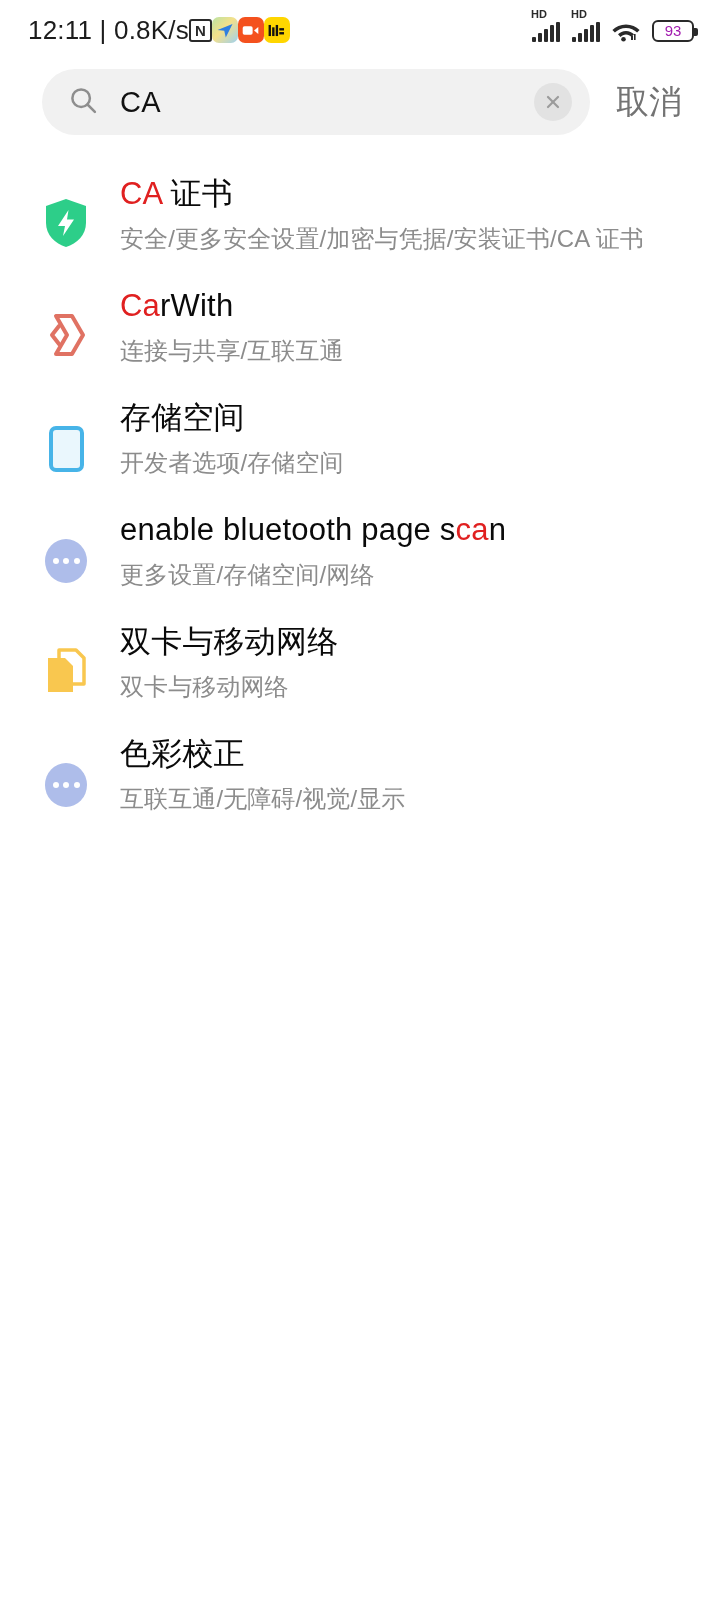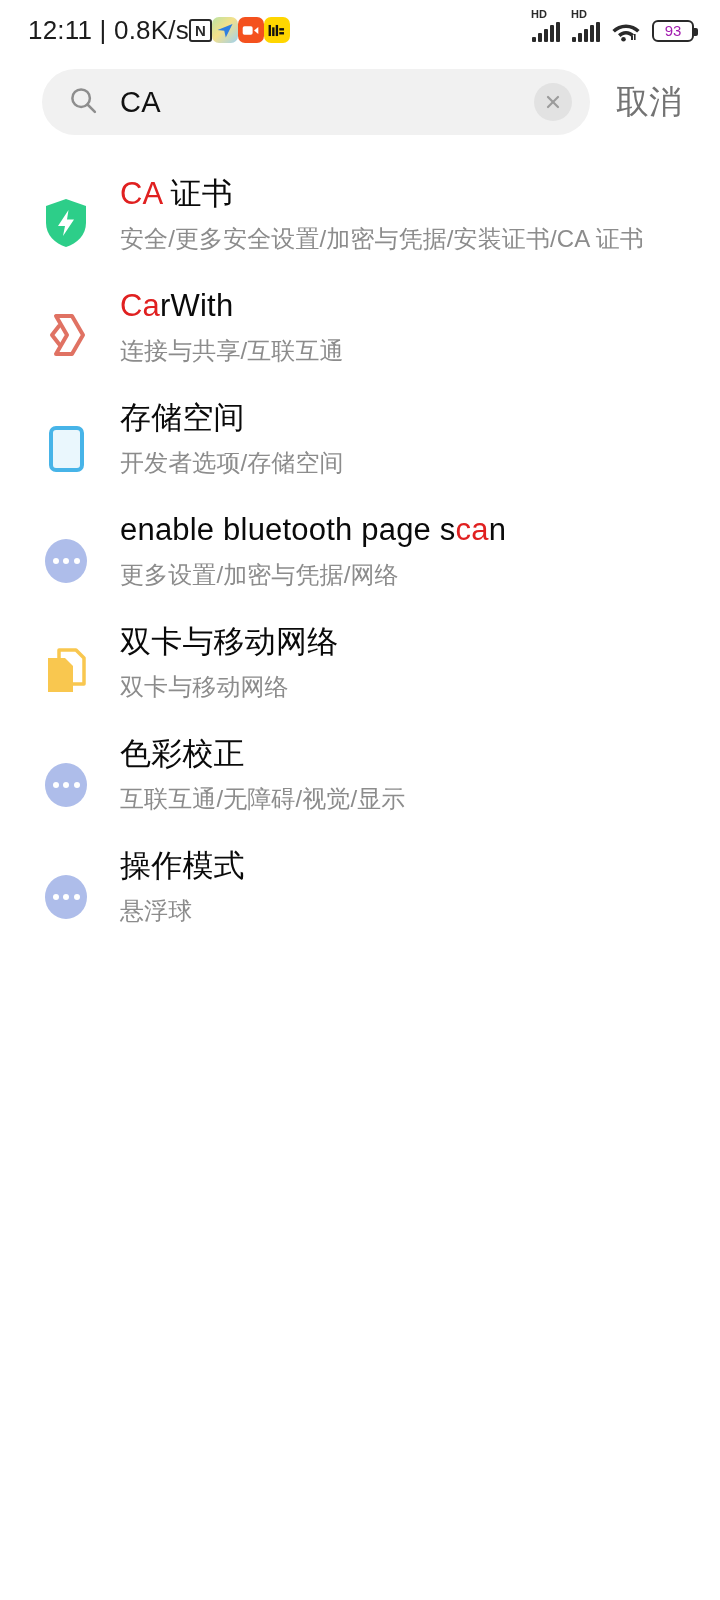--- a/index.html
+++ b/index.html
@@ -296,21 +296,21 @@
     <div class="result-item">
       <div class="result-icon">
         <span class="ic-dots">
           <b></b>
           <b></b>
           <b></b>
         </span>
       </div>
       <div class="result-text">
         <div class="result-title"><span>enable bluetooth page s</span><span class="hl">ca</span><span>n</span></div>
-        <div class="result-sub">更多设置/加密与凭据/网络</div>
+        <div class="result-sub">更多设置/存储空间/网络</div>
       </div>
     </div>
     <div class="result-item">
       <div class="result-icon">
         <span><svg width="46" height="50" viewBox="0 0 46 50">
             <path d="M16 4 L33 4 L41 12 L41 38 L16 38 Z" fill="none" stroke="#f9c74f" stroke-width="3.5" stroke-linejoin="round"></path>
             <path d="M5 12 L22 12 L30 20 L30 46 L5 46 Z" fill="#f9c74f"></path>
           </svg></span>
       </div>
       <div class="result-text">
@@ -324,26 +324,13 @@
           <b></b>
           <b></b>
           <b></b>
         </span>
       </div>
       <div class="result-text">
         <div class="result-title"><span>色彩校正</span><span class="hl"></span><span></span></div>
         <div class="result-sub">互联互通/无障碍/视觉/显示</div>
       </div>
     </div>
-    <div class="result-item">
-      <div class="result-icon">
-        <span class="ic-dots">
-          <b></b>
-          <b></b>
-          <b></b>
-        </span>
-      </div>
-      <div class="result-text">
-        <div class="result-title"><span>操作模式</span><span class="hl"></span><span></span></div>
-        <div class="result-sub">悬浮球</div>
-      </div>
-    </div>
   </div>
 
 </body></html>

